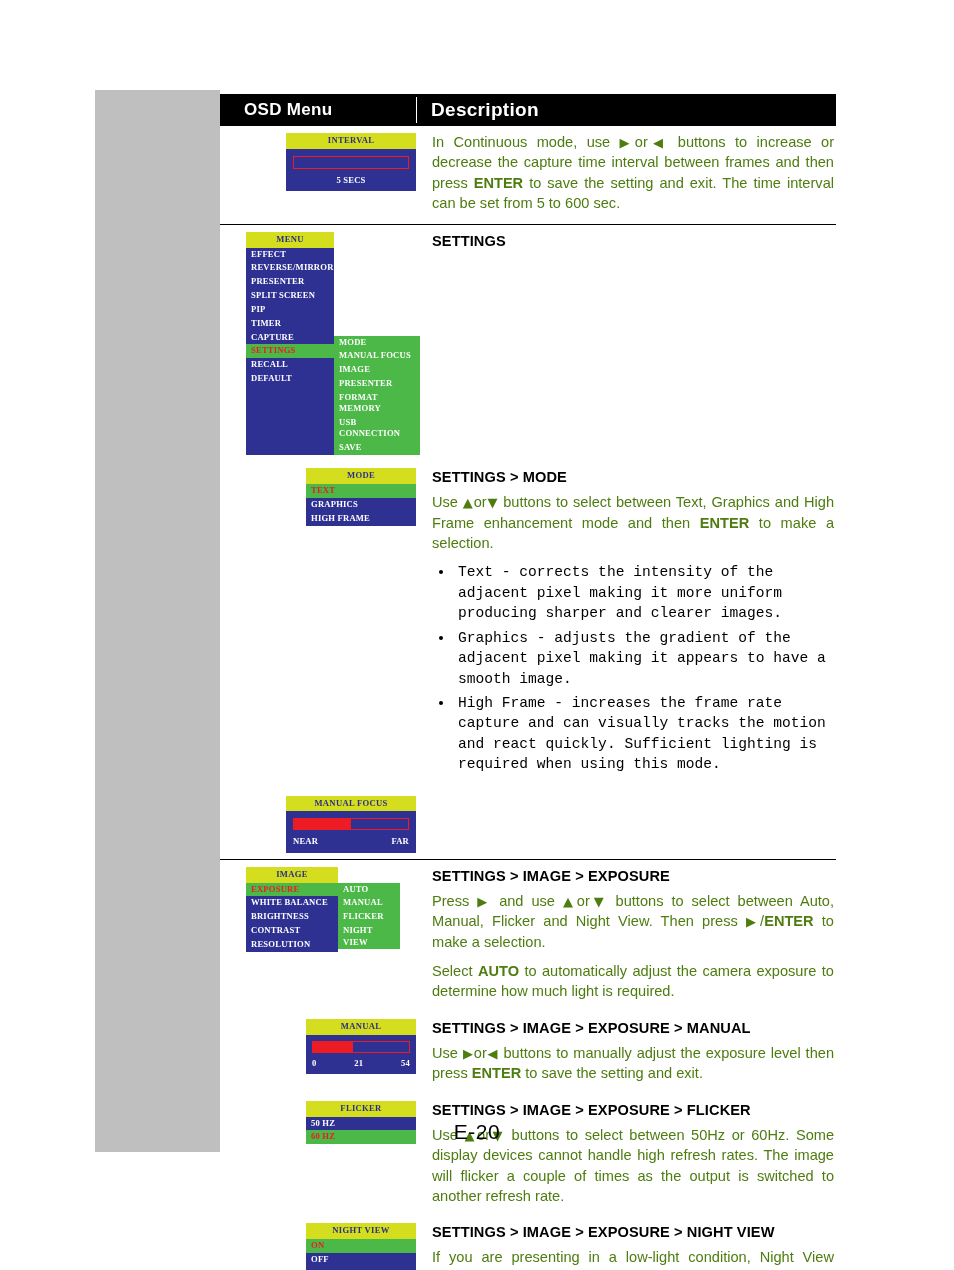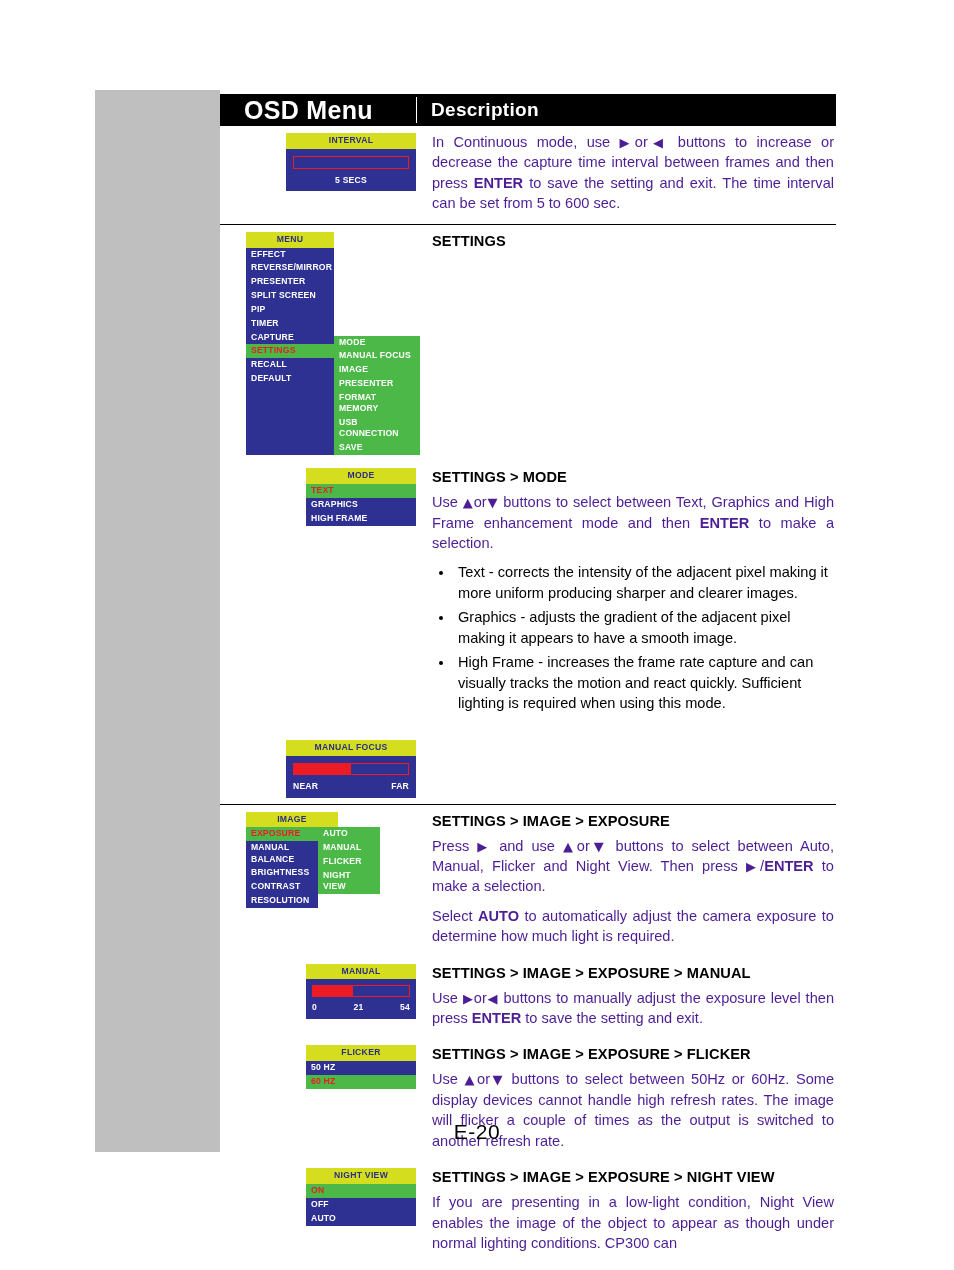--- a/index.html
+++ b/index.html
@@ -53,21 +53,21 @@
   }
   .thead {
     display: flex;
     background: #000000;
     height: 32px;
     align-items: center;
   }
   .thead .th-osd {
     width: 196px;
     color: #fff;
-    font-size: 25px;
+    font-size: 17px;
     font-weight: bold;
     padding-left: 24px;
     letter-spacing: .3px;
   }
   .thead .th-sep {
     width: 1px; height: 26px;
     background: #ffffff;
   }
   .thead .th-desc {
     flex: 1;
@@ -97,44 +97,45 @@
   
   .h-sub {
     font-size: 14.6px;
     font-weight: bold;
     color: #000;
     margin: 2px 0 7px 0;
     letter-spacing: .1px;
   }
   .p {
     font-size: 14.6px;
-    color: #4c1d95;
+    color: #4d7c0f;
     margin: 0 0 9px 0;
     line-height: 1.40;
     text-align: justify;
     text-justify: inter-word;
   }
   .p:last-child { margin-bottom: 2px; }
   .p b { font-weight: bold; }
   .ar { font-family: "DejaVu Sans", sans-serif; font-size: 13px; }
   ul.bullets {
-    margin: 0 0 12px 0;
+    margin: 0 0 6px 0;
     padding-left: 22px;
     list-style: disc;
+    font-family: Liberation Mono, monospace;
   }
   ul.bullets li {
     font-size: 14.6px;
     line-height: 1.40;
     margin-bottom: 4px;
     padding-left: 4px;
   }
 
   
   .osd {
-    font-family: Liberation Sans, sans-serif;
+    font-family: Liberation Serif, serif;
     font-weight: bold;
     font-size: 8.6px;
     letter-spacing: .2px;
     color: #ffffff;
     line-height: 1.32;
   }
   .osd-title {
     background: #d4de1e;
     color: #2b2f87;
     text-align: center;
@@ -318,23 +319,23 @@
     </div>
 
     <div class="row sep-top">
       <div class="col-osd">
         <div class="align-left">
           <div class="osd menu-tree">
             <div style="width:92px">
               <div class="osd-title">IMAGE</div>
             </div>
             <div class="mt-row">
-              <div class="osd-body" style="width:72px">
+              <div class="osd-body" style="width:92px">
                 <div class="osd-item hl">EXPOSURE</div>
-                <div class="osd-item">MANUAL BALANCE</div>
+                <div class="osd-item">WHITE BALANCE</div>
                 <div class="osd-item">BRIGHTNESS</div>
                 <div class="osd-item">CONTRAST</div>
                 <div class="osd-item">RESOLUTION</div>
               </div>
               <div class="mt-sub" style="width:62px;align-self:flex-start">
                 <div class="osd-item green">AUTO</div>
                 <div class="osd-item green">MANUAL</div>
                 <div class="osd-item green">FLICKER</div>
                 <div class="osd-item green">NIGHT VIEW</div>
               </div>

